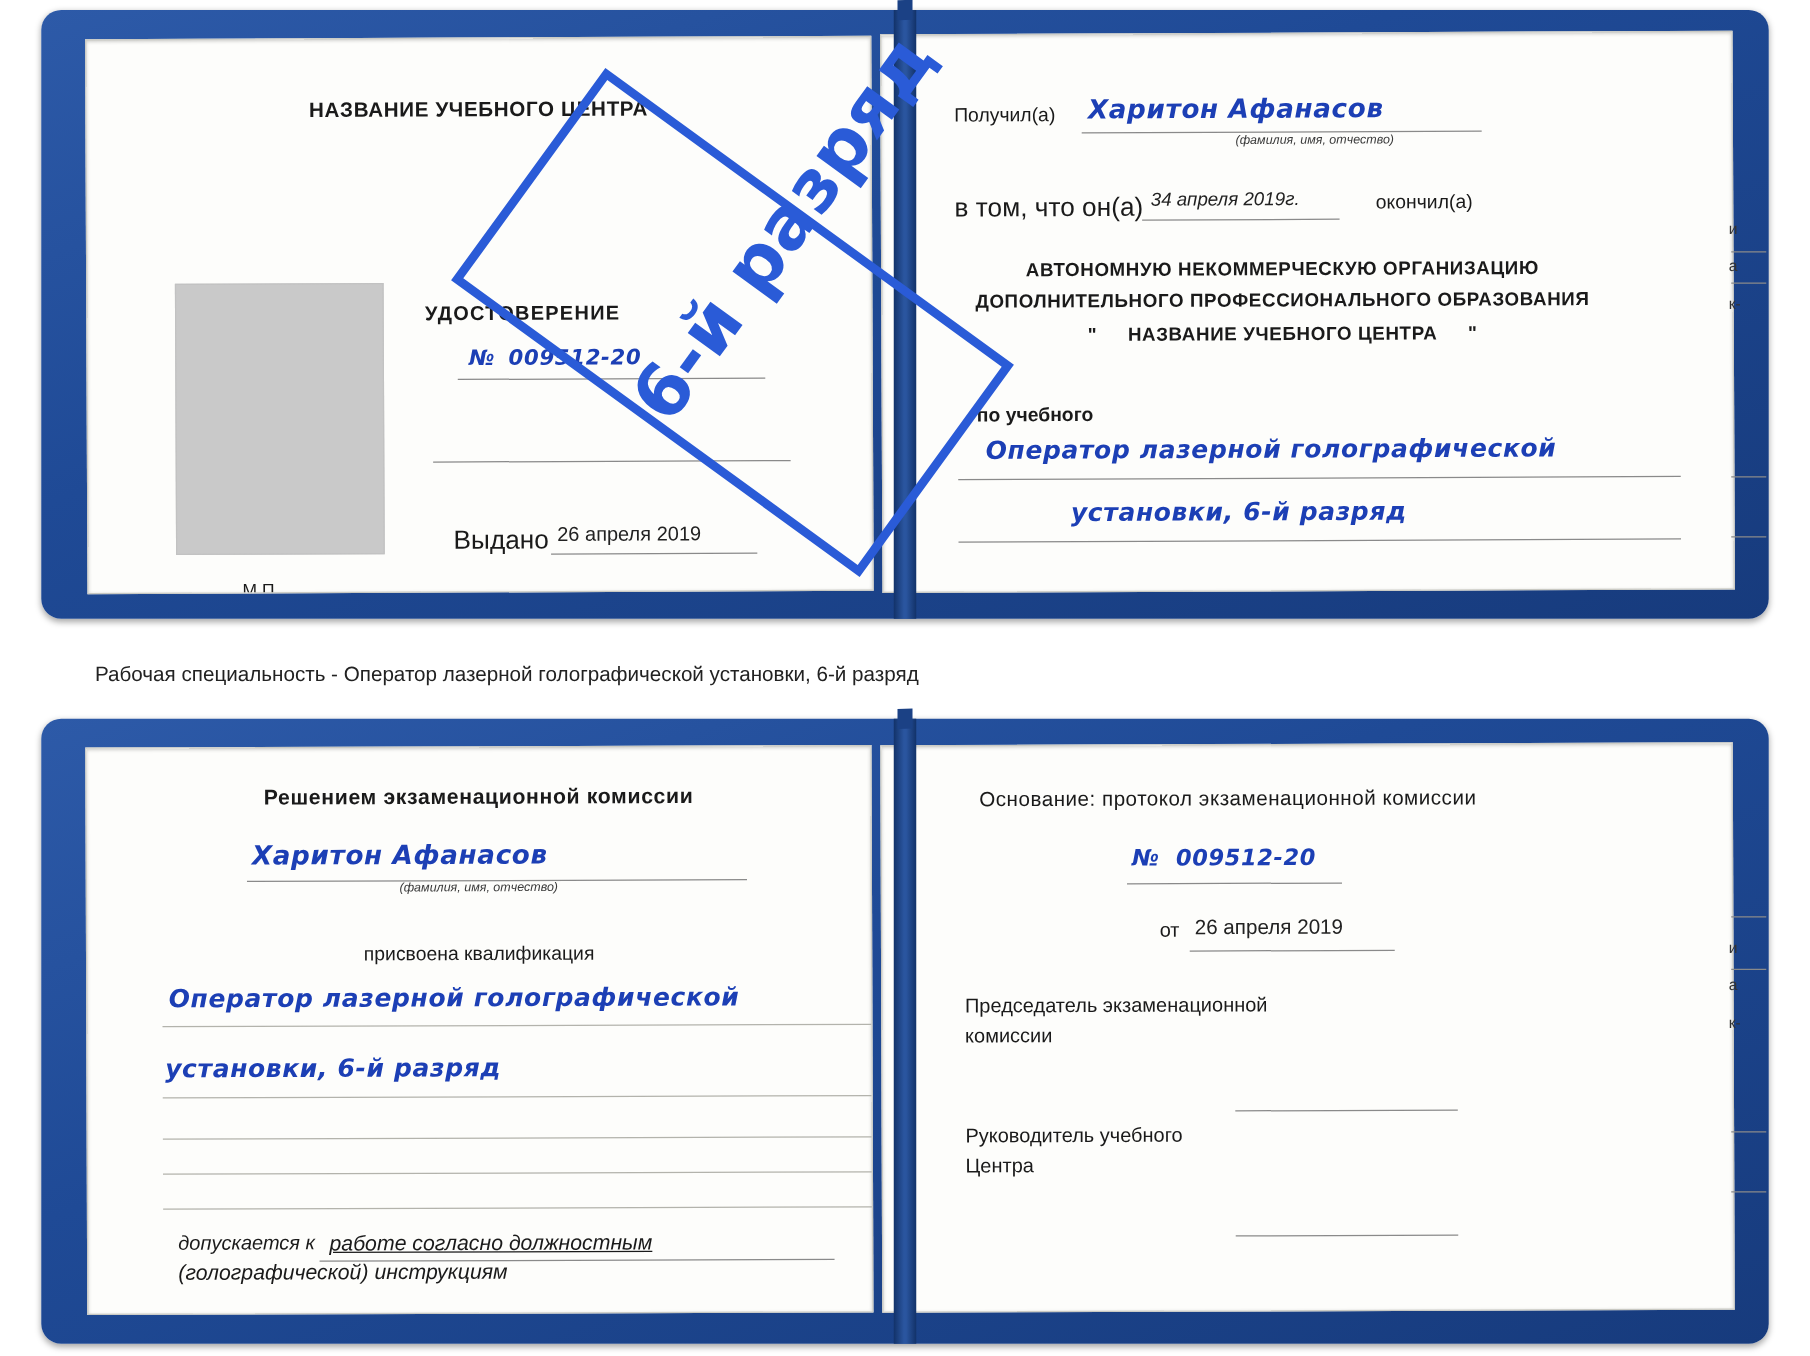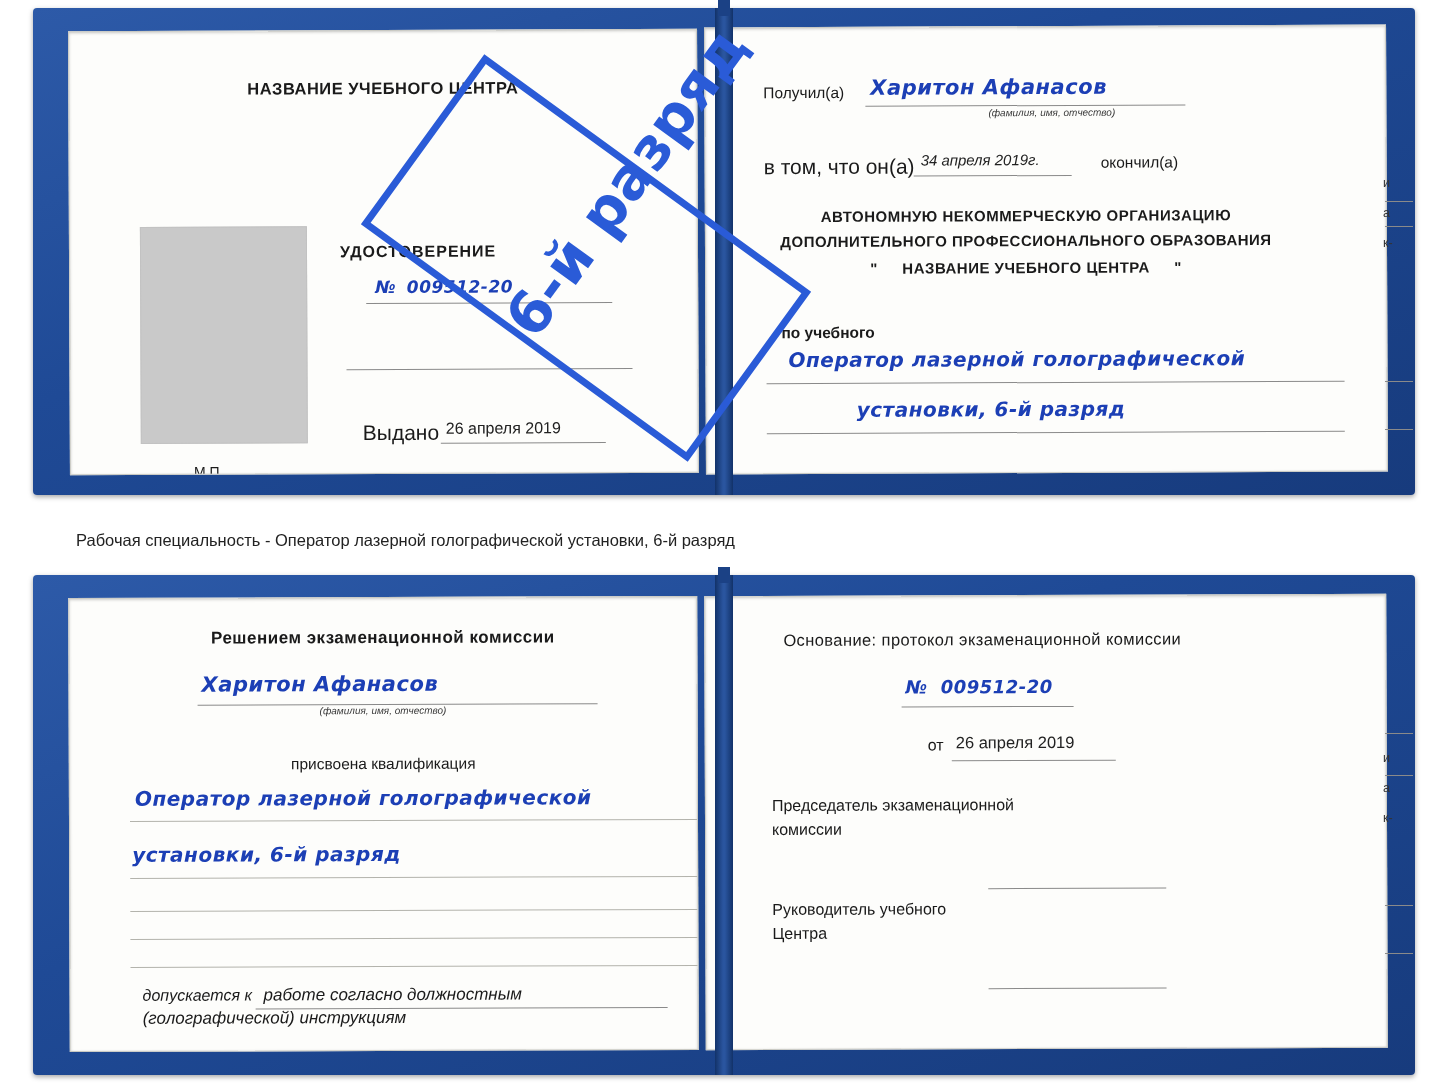--- a/index.html
+++ b/index.html
@@ -13,21 +13,21 @@
     font-family: "Liberation Sans", sans-serif;
     position: relative;
     overflow: hidden;
   }
 
   
   .book {
     position: absolute;
     background: #24509e;
     background: linear-gradient(160deg, #2d5aa8 0%, #1f4a96 40%, #173b7d 100%);
-    border-radius: 4px;
+    border-radius: 16px;
     box-shadow: 0 2px 5px rgba(0,0,0,0.35);
   }
   .book .spine {
     position: absolute;
     top: 0;
     bottom: 0;
     width: 18px;
     left: 50%;
     margin-left: -9px;
     background: linear-gradient(90deg, #123269 0%, #2a559f 45%, #2a559f 55%, #123269 100%);
@@ -240,21 +240,21 @@
     <div class="line line-soft" style="left:60px; top:222px; width:572px;"></div>
 
     <div class="hand" style="position:absolute; left:62px; top:244px; font-size:20px;">установки, 6-й разряд</div>
     <div class="line line-soft" style="left:60px; top:279px; width:572px;"></div>
 
     <div class="line line-soft" style="left:60px; top:312px; width:572px;"></div>
     <div class="line line-soft" style="left:60px; top:340px; width:572px;"></div>
     <div class="line line-soft" style="left:60px; top:368px; width:572px;"></div>
 
     <div class="lbl" style="position:absolute; left:72px; top:388px; font-size:16px; font-style:italic;">допускается к</div>
-    <div style="position:absolute; left:193px; top:387px; font-size:17px; font-style:italic; color:#1a1a1a;">работе согласно должностным</div>
+    <div style="position:absolute; left:193px; top:387px; font-size:17px; font-style:italic; color:#1a1a1a;text-decoration:underline;">работе согласно должностным</div>
     <div class="line" style="left:185px; top:410px; width:412px;"></div>
     <div style="position:absolute; left:72px; top:410px; font-size:17px; font-style:italic; color:#1a1a1a;">(голографической) инструкциям</div>
   </div>
 
   <div class="page page-right">
     <div class="lbl" style="position:absolute; left:78px; top:34px; font-size:16.5px; letter-spacing:0.4px;">Основание: протокол экзаменационной комиссии</div>
 
     <div style="position:absolute; left:200px; top:80px; font-size:18px;">
       <span class="hand">№</span>
       <span class="hand" style="margin-left:8px;">009512-20</span>

